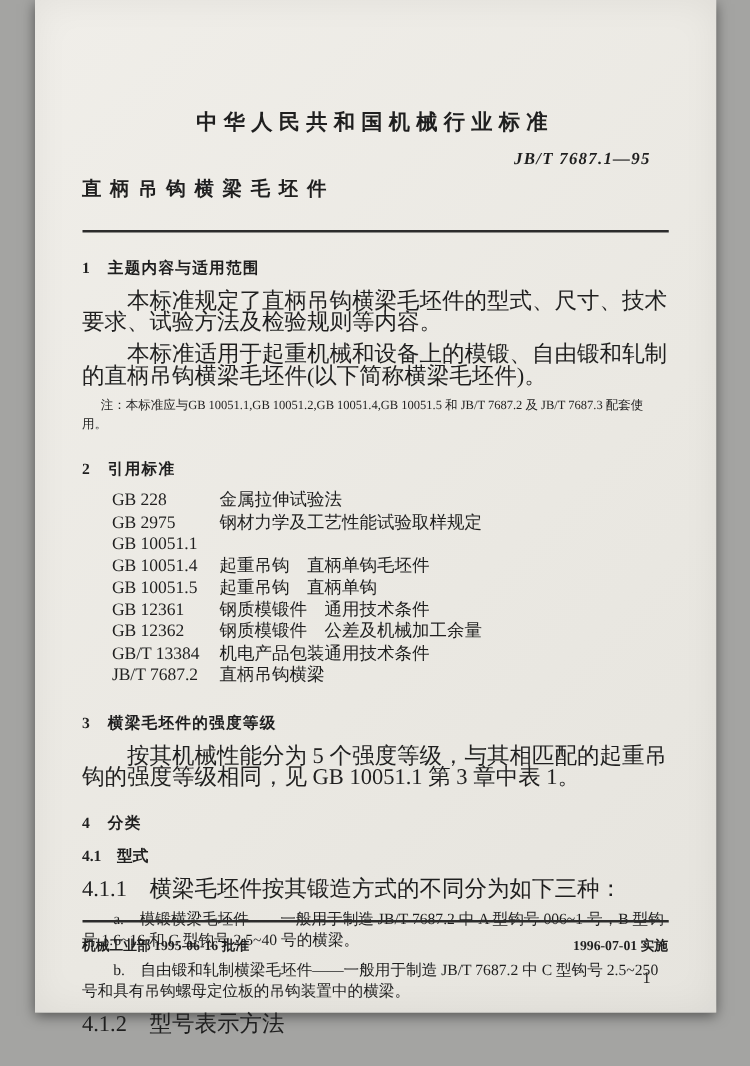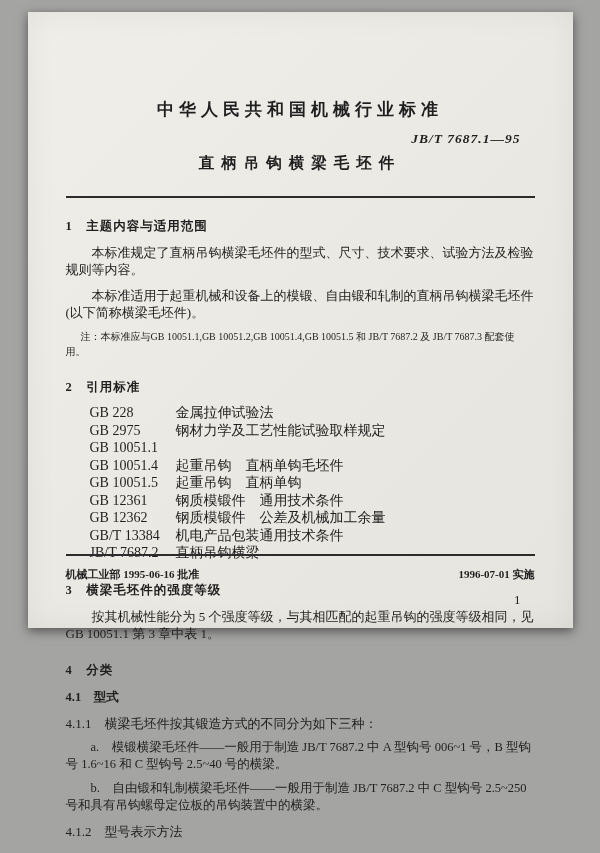--- a/index.html
+++ b/index.html
@@ -5,22 +5,22 @@
   html,body{margin:0;padding:0;}
   body{
     width:600px;height:853px;
     background:#a4a4a2;
     font-family:"Liberation Serif","DejaVu Serif",serif;
     color:#1f1f1f;
     overflow:hidden;
   }
   .page{
     position:relative;
-    width:545px;height:616px;
-    margin:12px auto 0 auto;
+    width:545px;height:810px;
+    margin:0 auto 0 auto;
     background:#edebe6;
     background:linear-gradient(135deg,#f0eee9 0%,#eae8e2 60%,#e6e4de 100%);
     box-shadow:0 3px 10px rgba(0,0,0,.5), inset 0 0 30px rgba(0,0,0,.06);
     box-sizing:border-box;
     padding:86px 38px 0 38px;
   }
   .org-line{
     text-align:center;
     font-weight:bold;
     font-size:17px;
@@ -29,41 +29,41 @@
   .std-no{
     text-align:right;
     font-style:italic;
     font-weight:bold;
     font-size:13.5px;
     padding-right:14px;
     margin-top:10px;
     letter-spacing:1px;
   }
   .doc-title{
-    text-align:center;
+    text-align:left;
     font-weight:bold;
     font-size:15.5px;
     letter-spacing:7px;
     margin-top:6px;
   }
   .title-rule{
     border:none;
     height:2px;
     background:#2c2c2c;
     margin:22px 0 0 0;
   }
   section{margin:0;}
   h2{
     font-size:12.5px;
     font-weight:bold;
     margin:20px 0 0 0;
     letter-spacing:1px;
   }
   p{
-    font-size:13px;
+    font-size:18px;
     line-height:17px;
     margin:9px 0 0 0;
   }
   .indent{text-indent:2em;}
   .note{
     font-size:10px;
     line-height:15px;
     text-indent:1.5em;
     margin-top:8px;
   }

